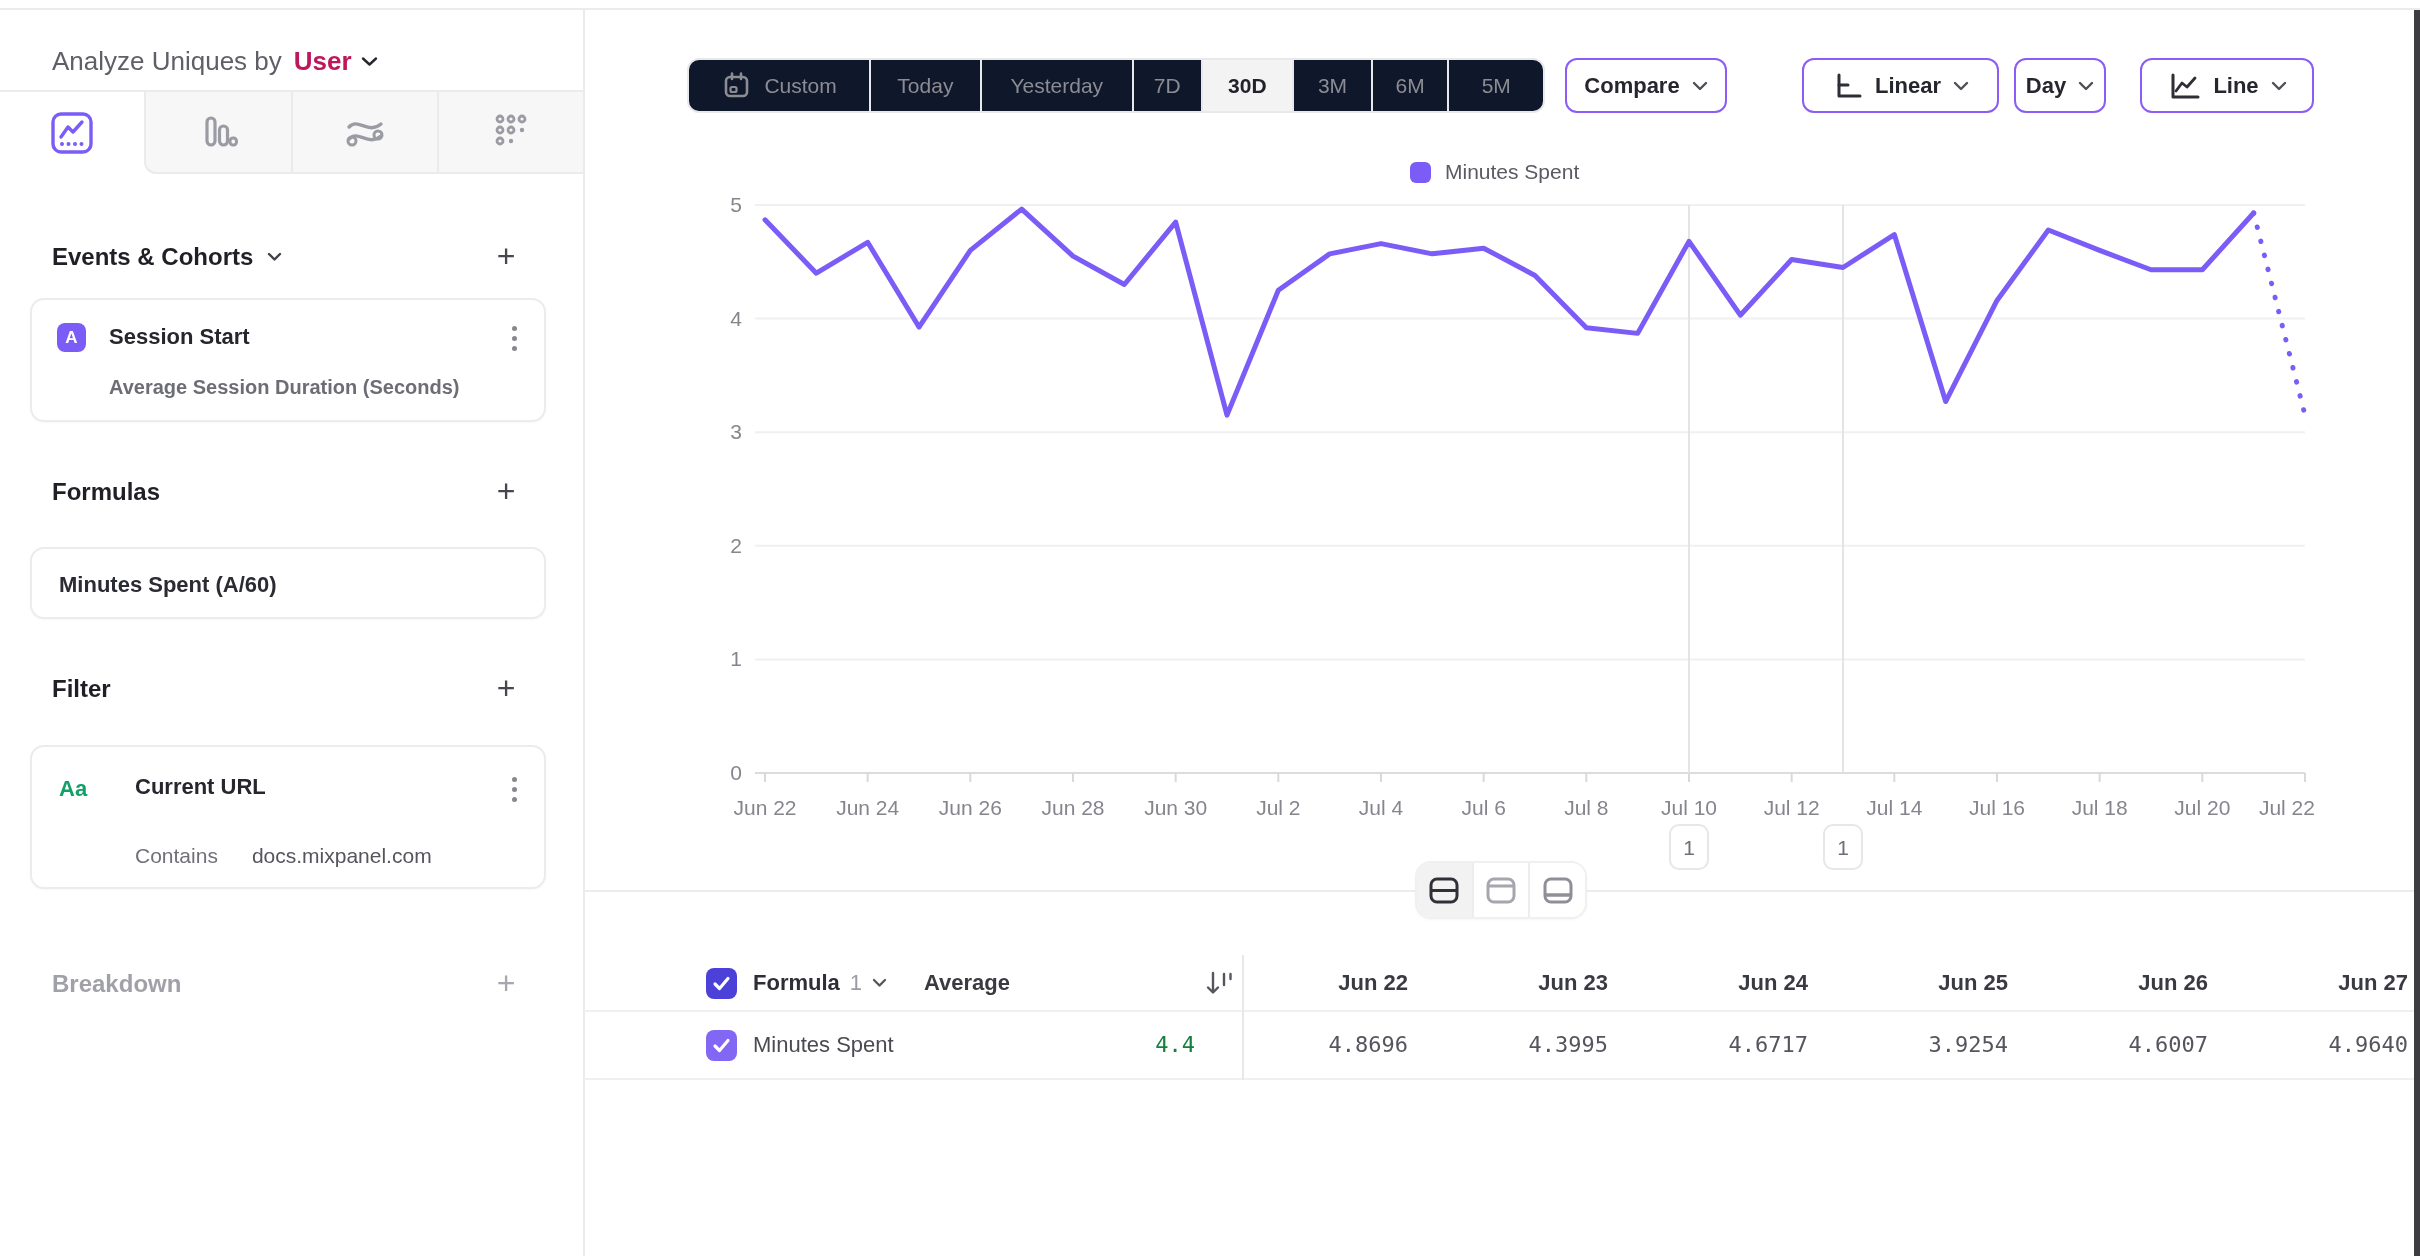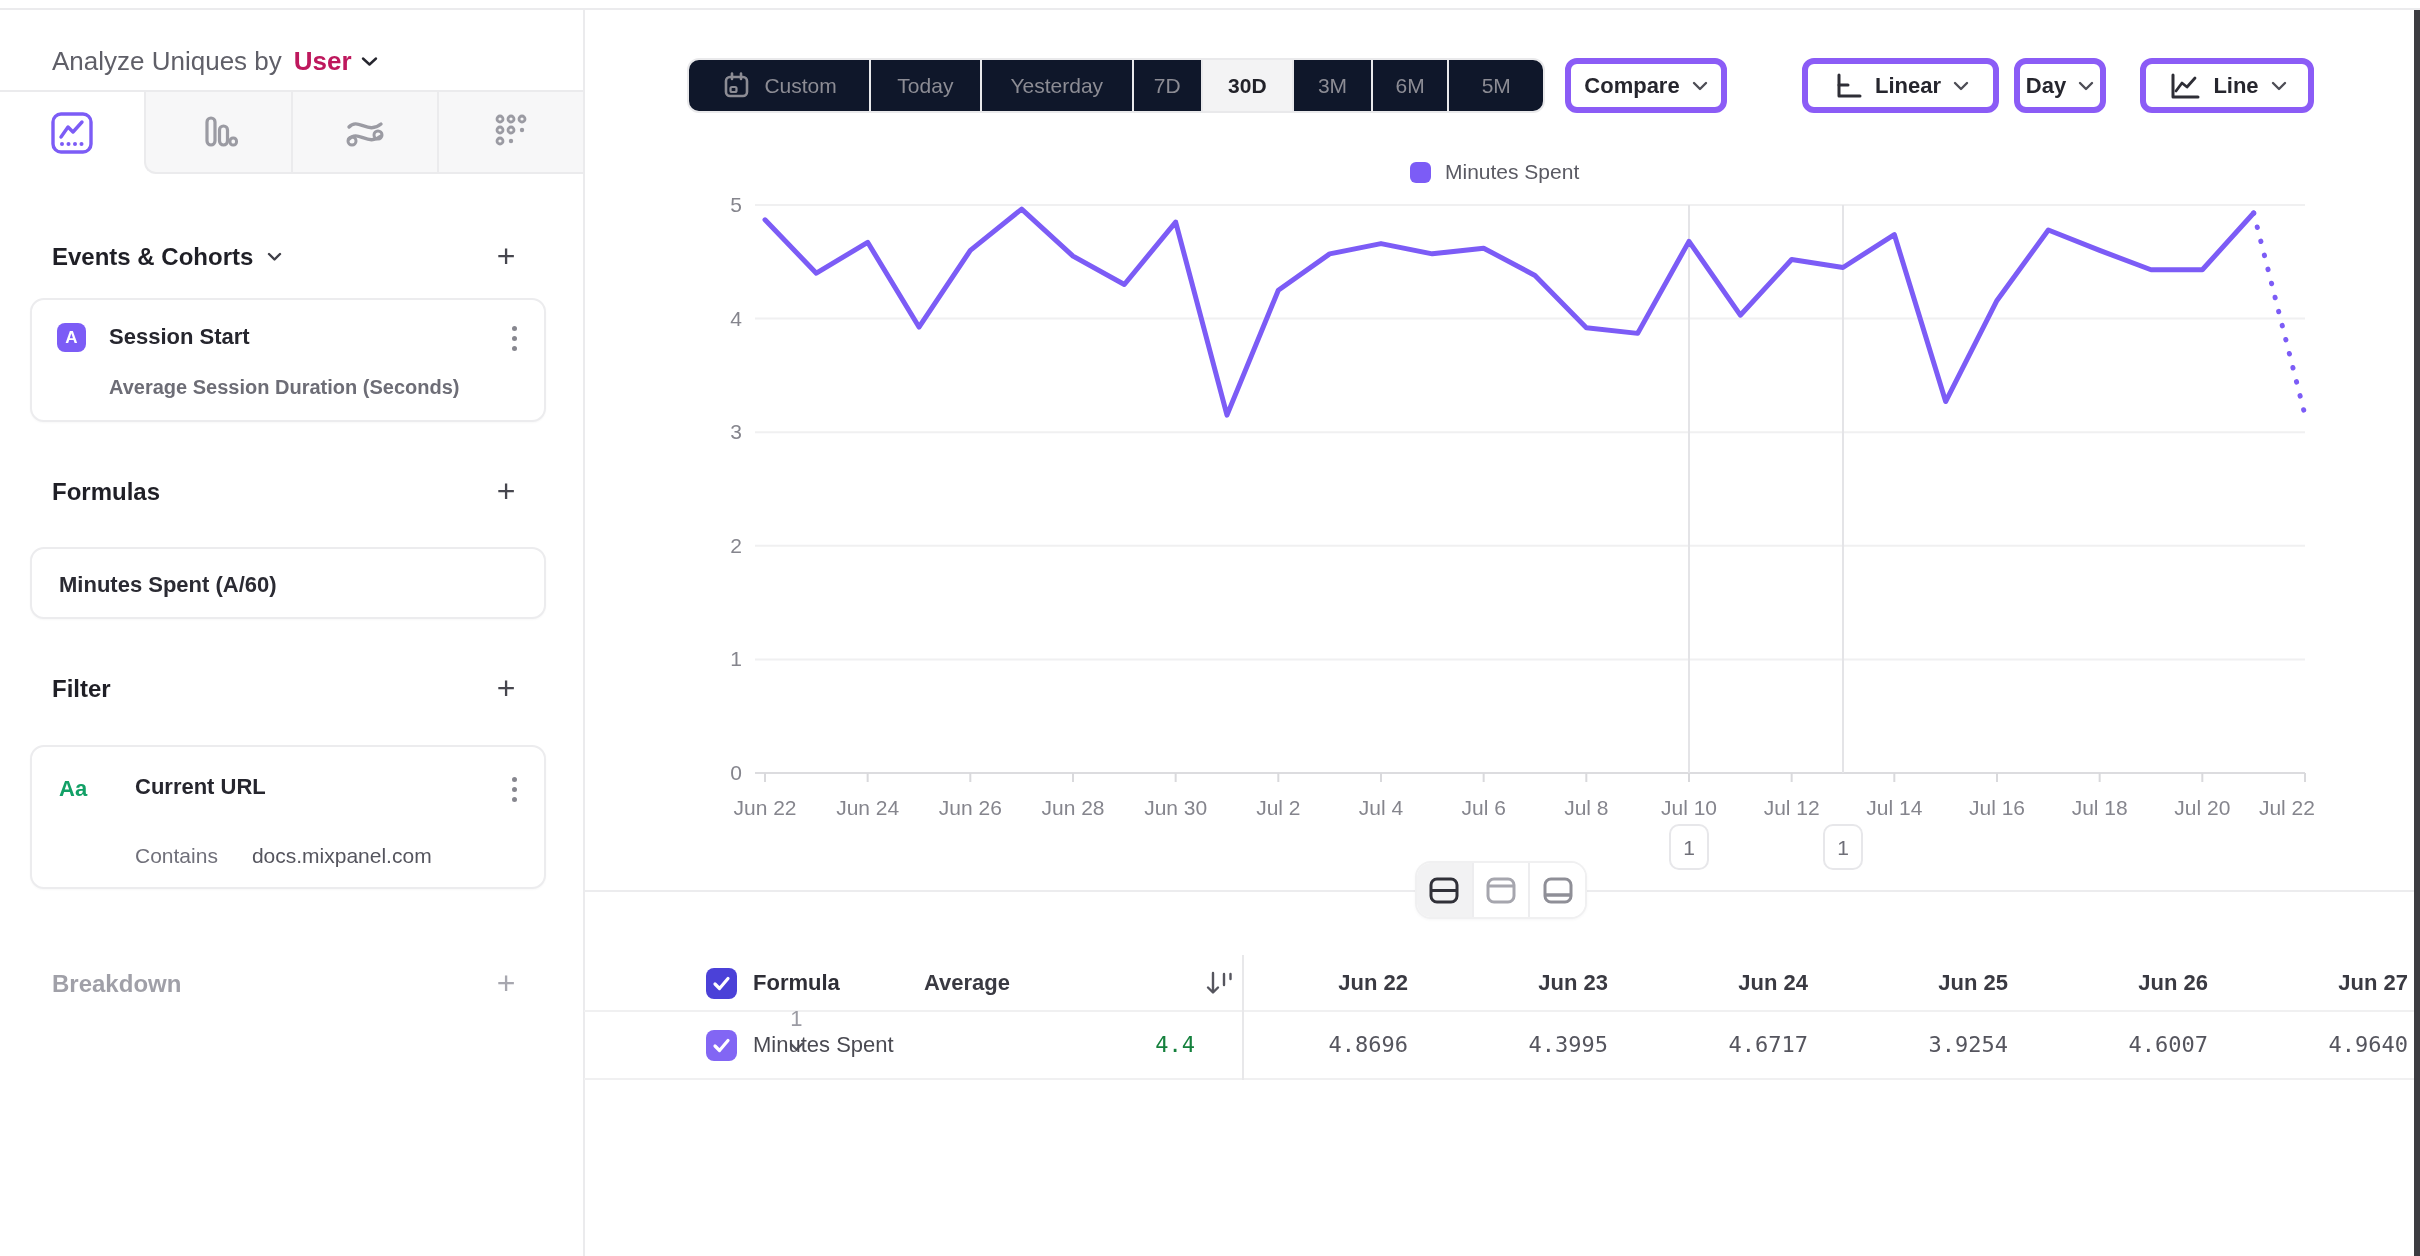--- a/index.html
+++ b/index.html
@@ -48,21 +48,21 @@
   .filter-line2 .val { color:#55555E; }
   .formula-card-title { position:absolute; left:27px; top:23px; font-size:22px; font-weight:700; color:#2B2B33; }
 
   
   .seg { position:absolute; left:687px; top:58px; width:858px; height:55px; border:2px solid #E9E9EB;
          border-radius:12px; display:flex; overflow:hidden; background:#0f172a; }
   .seg-item { display:flex; align-items:center; justify-content:center; gap:12px;
               font-size:21px; font-weight:500; color:#8C8C94; cursor:pointer; }
   .seg-item + .seg-item { border-left:2px solid #E9E9EB; }
   .seg-item.active { background:#F3F3F4; color:#222229; font-weight:700; }
-  .tool-btn { position:absolute; top:58px; height:55px; border:6px solid #8b5cf6; border-radius:12px;
+  .tool-btn { position:absolute; top:58px; height:55px; border:2px solid #8b5cf6; border-radius:12px;
               background:#fff; display:flex; align-items:center; justify-content:center; gap:12px;
               font-size:22px; font-weight:700; color:#26262E; cursor:pointer; }
 
   
   .legend { position:absolute; left:1410px; top:160px; display:flex; align-items:center; gap:14px; cursor:pointer; }
   .legend-swatch { width:21px; height:21px; border-radius:6px; background:#7C5CF6; }
   .legend-label { font-size:21px; color:#5A5A63; }
   #chart-wrap { position:absolute; left:700px; top:195px; width:1660px; height:690px; }
 
   
@@ -78,21 +78,21 @@
   #table-area { position:absolute; left:584px; top:955px; width:1836px; height:127px; }
   .t-row { position:relative; width:100%; border-bottom:2px solid #F0F0F1; }
   .t-head { height:57px; }
   .t-body { height:68px; }
   .t-vsep { position:absolute; left:658px; top:0; height:125px; width:0; border-left:2px solid #E8E8EA; }
   .checkbox { position:absolute; left:122px; width:31px; height:31px; border-radius:8px; cursor:pointer;
               display:flex; align-items:center; justify-content:center; }
   .cb-head { top:13px; background:#4B41D8; }
   .cb-row { top:18px; background:#8266F4; }
   .t-formula { position:absolute; left:169px; top:15px; display:flex; align-items:center; gap:10px;
-               font-size:22px; font-weight:700; color:#2E2E36; cursor:pointer;flex-direction:column; }
+               font-size:22px; font-weight:700; color:#2E2E36; cursor:pointer; }
   .t-formula .idx { color:#9B9BA3; font-weight:400; }
   .t-avg-label { position:absolute; left:340px; top:15px; width:271px; text-align:left;
                  font-size:22px; font-weight:700; color:#3A3A42; }
   .t-sort { position:absolute; left:620px; top:14px; cursor:pointer; }
   .t-row-name { position:absolute; left:169px; top:20px; font-size:22px; color:#4A4A52; }
   .t-avg-val { position:absolute; left:340px; top:20px; width:271px; text-align:right;
                font-size:22px; color:#15803d; font-family:"DejaVu Sans Mono", monospace; }
   .date-col { position:absolute; width:200px; text-align:right; font-size:22px; }
   .date-col.head { top:15px; font-weight:700; color:#3A3A42; }
   .date-col.cell { top:20px; color:#55555E; font-family:"DejaVu Sans Mono", monospace; }

